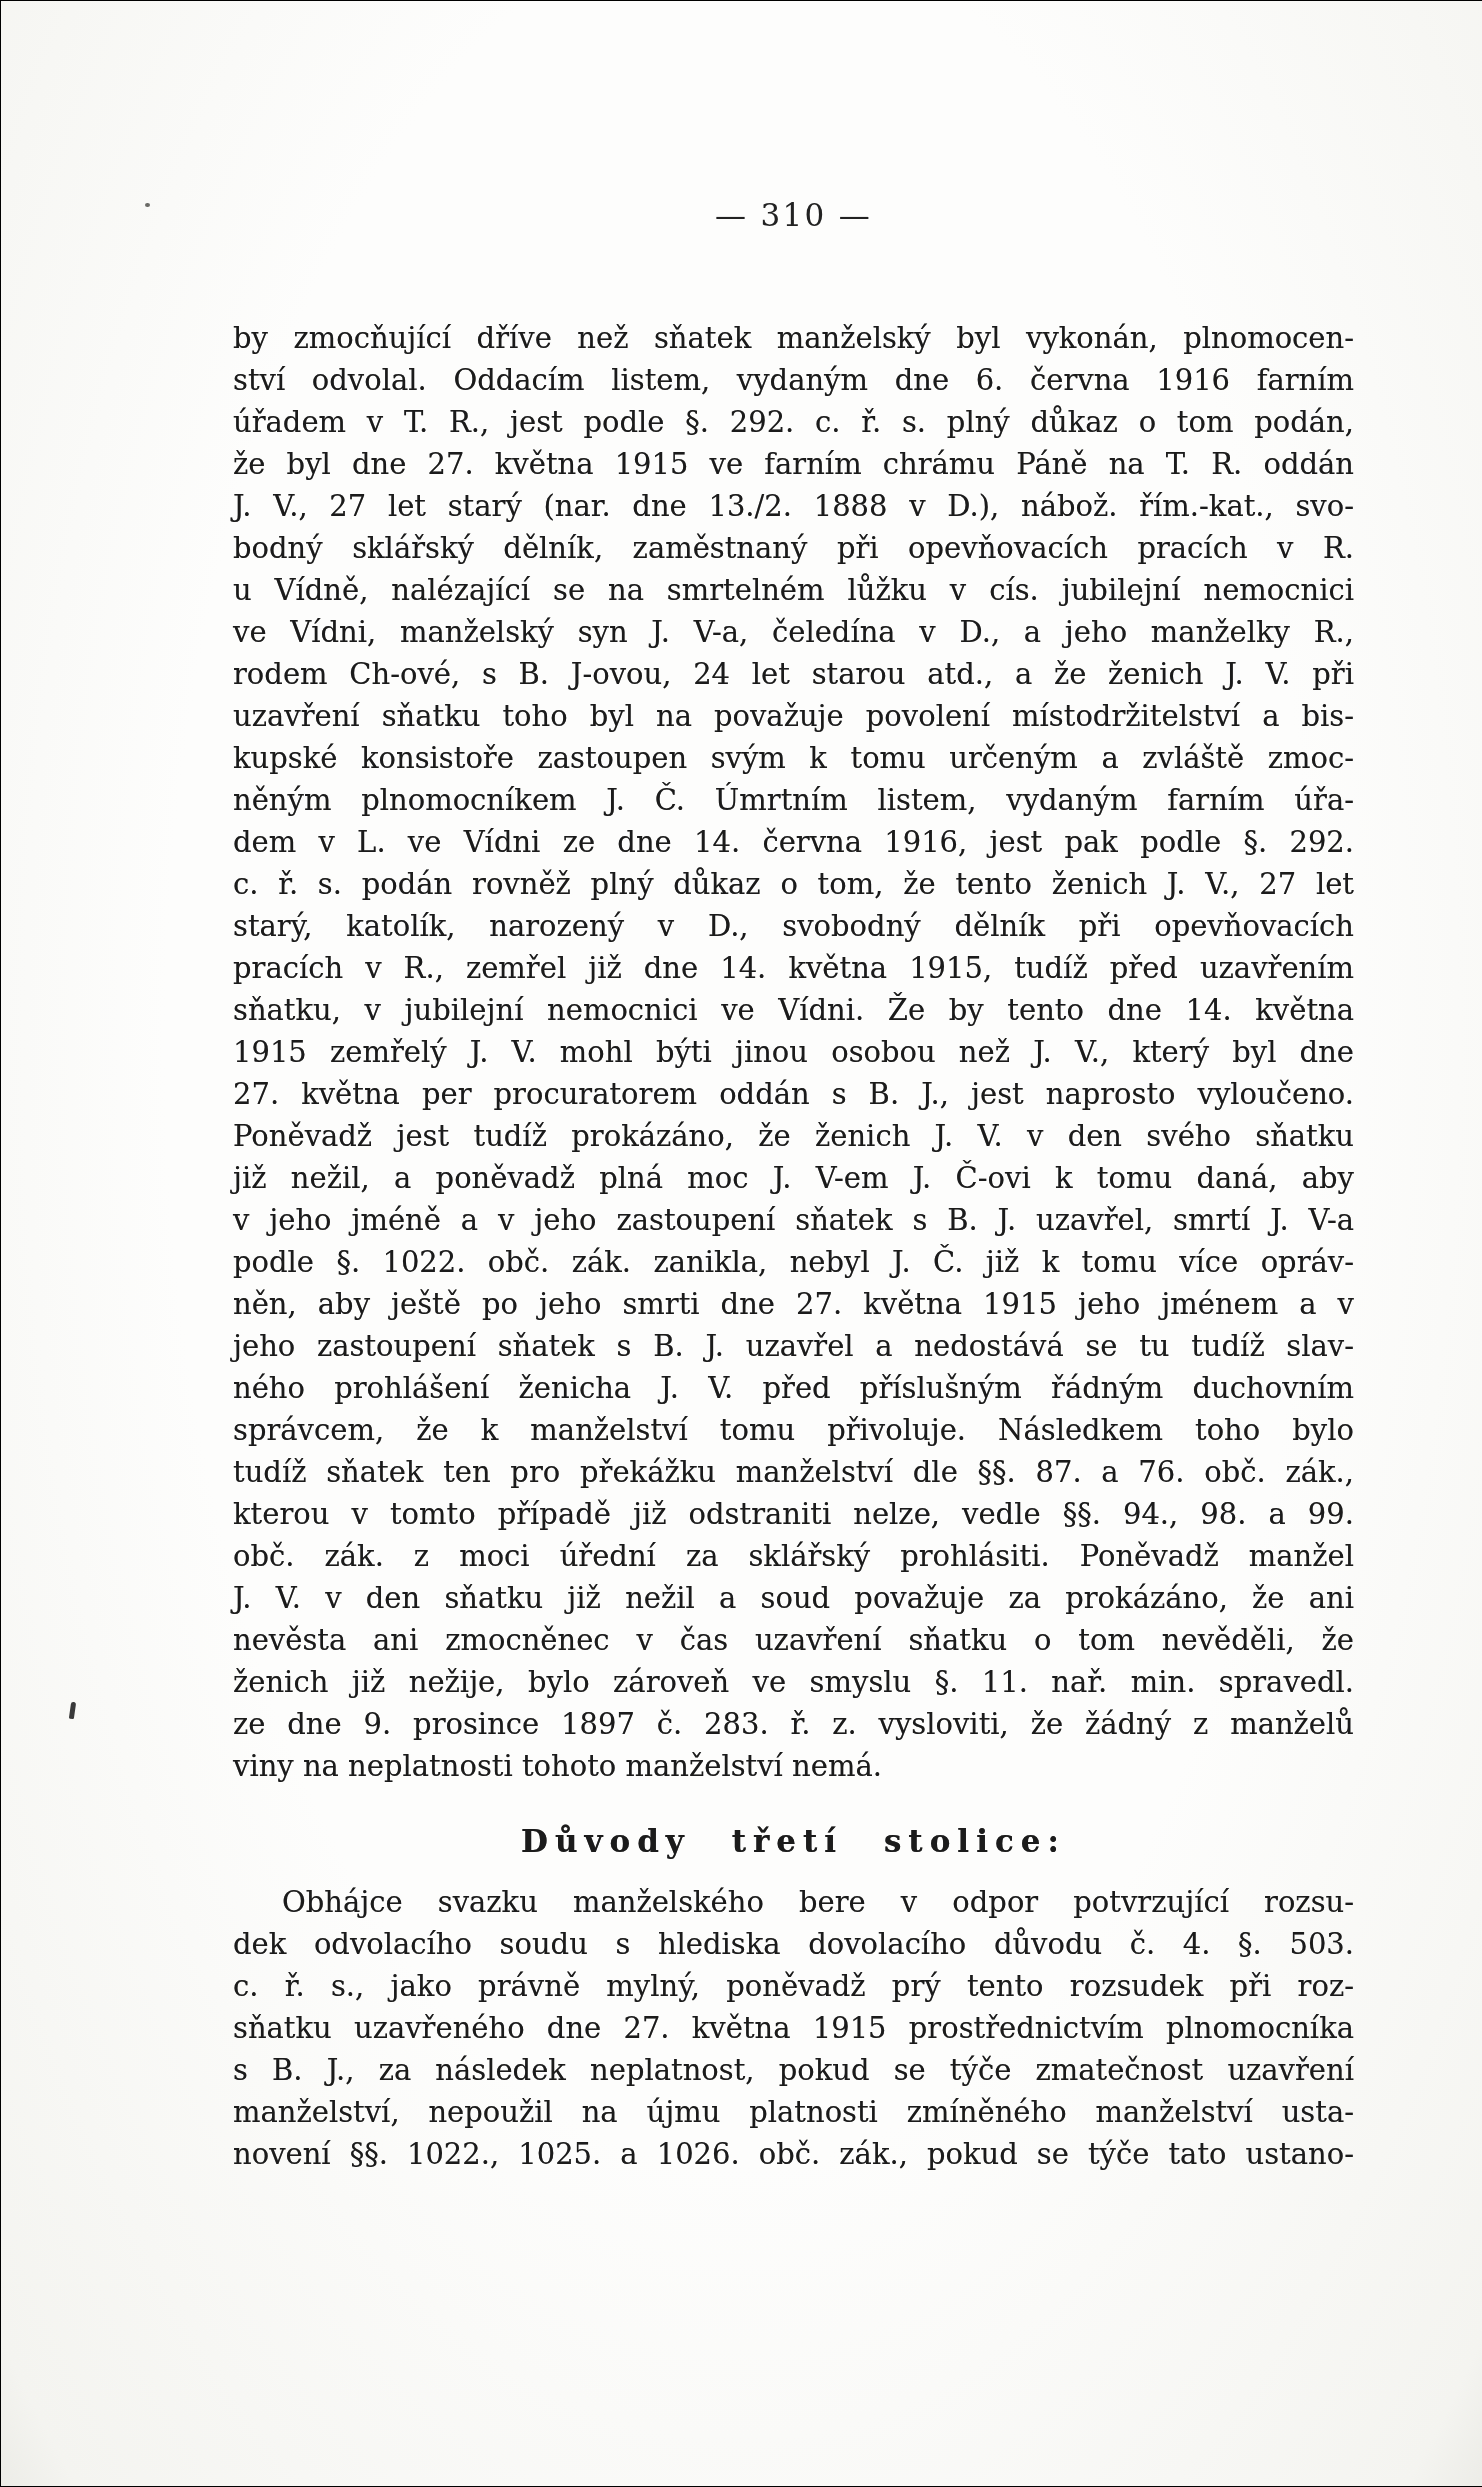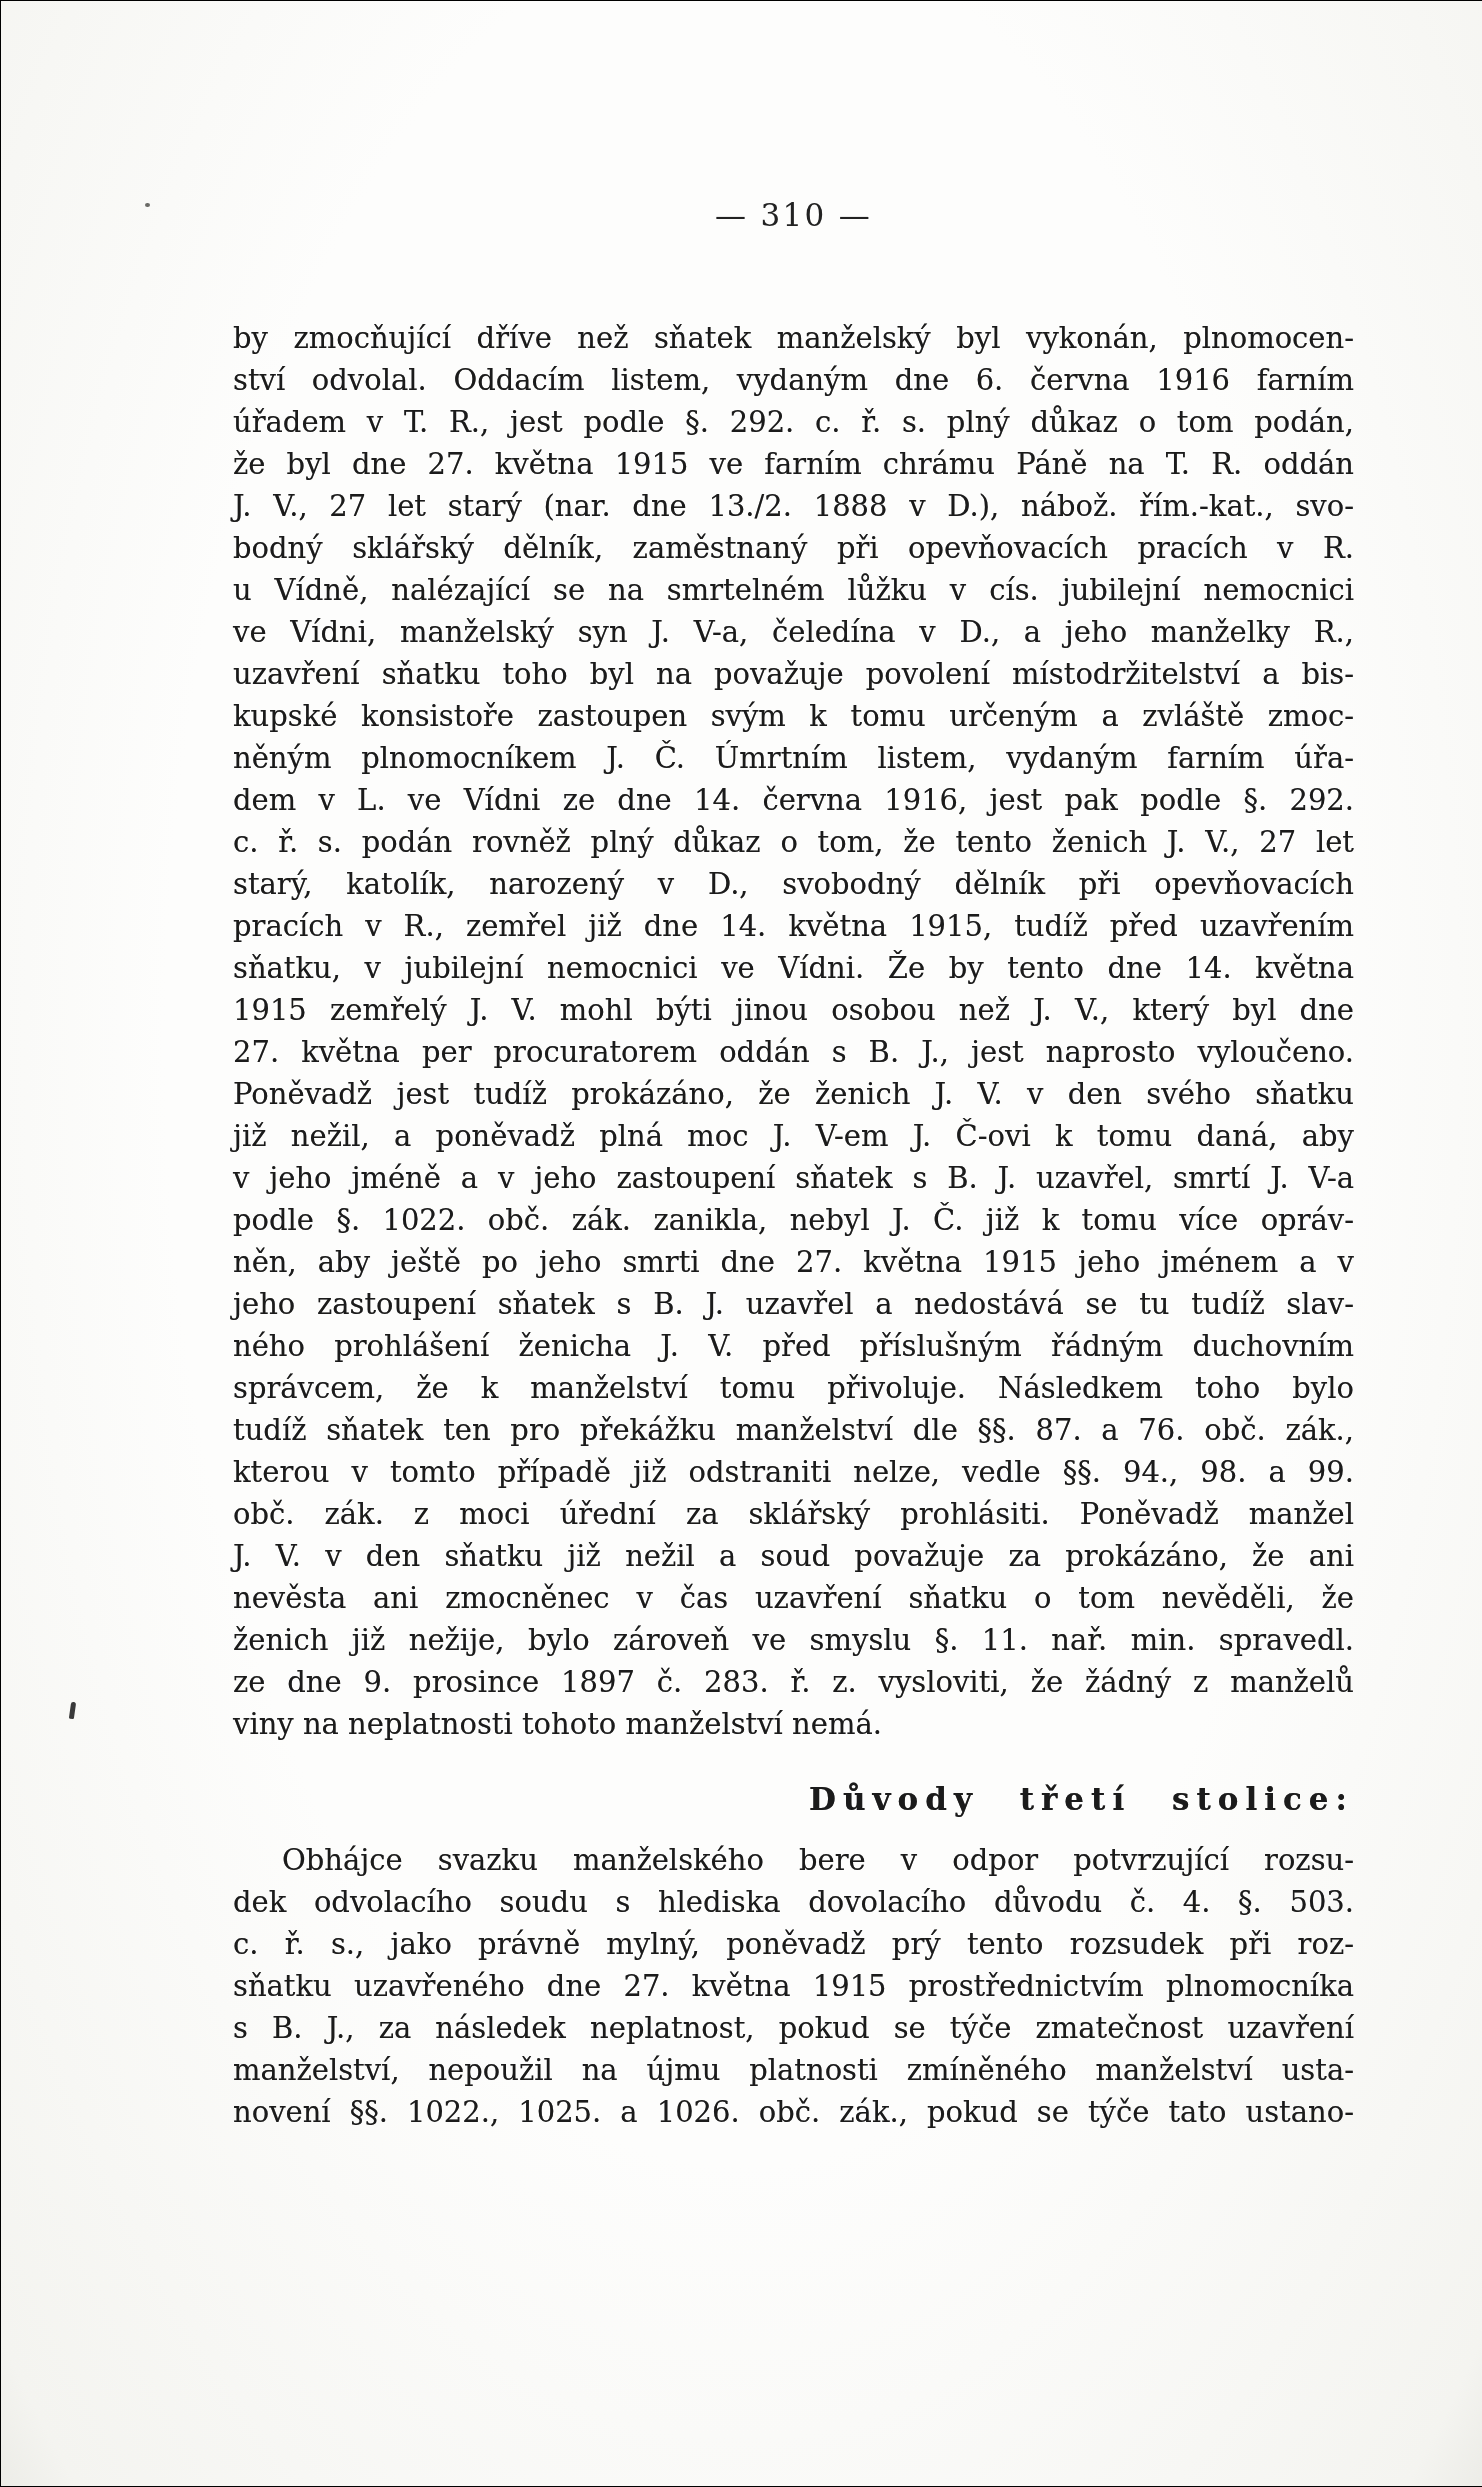--- a/index.html
+++ b/index.html
@@ -43,21 +43,21 @@
     text-shadow:0 0 0.5px rgba(20,20,20,0.45);
   }
   .no-justify-last .line:last-child{
     text-align-last:left;
   }
   .indent-first .line:first-child{
     text-indent:49px;
   }
   .heading{
     margin:36px 0 21.6px 0;
-    text-align:right;
+    text-align:center;
     font-size:31px;
     font-weight:bold;
     letter-spacing:7px;
     word-spacing:23px;
     text-shadow:0 0 0.5px rgba(10,10,10,0.6);
   }
   
   .artifact-apostrophe{
     position:absolute;
     left:69px;
@@ -92,20 +92,21 @@
 
     <div class="paragraph no-justify-last">
         <div class="line">by zmocňující dříve než sňatek manželský byl vykonán, plnomocen-</div>
         <div class="line">ství odvolal. Oddacím listem, vydaným dne 6. června 1916 farním</div>
         <div class="line">úřadem v T. R., jest podle §. 292. c. ř. s. plný důkaz o tom podán,</div>
         <div class="line">že byl dne 27. května 1915 ve farním chrámu Páně na T. R. oddán</div>
         <div class="line">J. V., 27 let starý (nar. dne 13./2. 1888 v D.), nábož. řím.-kat., svo-</div>
         <div class="line">bodný sklářský dělník, zaměstnaný při opevňovacích pracích v R.</div>
         <div class="line">u Vídně, nalézající se na smrtelném lůžku v cís. jubilejní nemocnici</div>
         <div class="line">ve Vídni, manželský syn J. V-a, čeledína v D., a jeho manželky R.,</div>
+        <div class="line">rodem Ch-ové, s B. J-ovou, 24 let starou atd., a že ženich J. V. při</div>
         <div class="line">uzavření sňatku toho byl na považuje povolení místodržitelství a bis-</div>
         <div class="line">kupské konsistoře zastoupen svým k tomu určeným a zvláště zmoc-</div>
         <div class="line">něným plnomocníkem J. Č. Úmrtním listem, vydaným farním úřa-</div>
         <div class="line">dem v L. ve Vídni ze dne 14. června 1916, jest pak podle §. 292.</div>
         <div class="line">c. ř. s. podán rovněž plný důkaz o tom, že tento ženich J. V., 27 let</div>
         <div class="line">starý, katolík, narozený v D., svobodný dělník při opevňovacích</div>
         <div class="line">pracích v R., zemřel již dne 14. května 1915, tudíž před uzavřením</div>
         <div class="line">sňatku, v jubilejní nemocnici ve Vídni.  Že by tento dne 14. května</div>
         <div class="line">1915 zemřelý J. V. mohl býti jinou osobou než J. V., který byl dne</div>
         <div class="line">27. května per procuratorem oddán s B. J., jest naprosto vyloučeno.</div>

